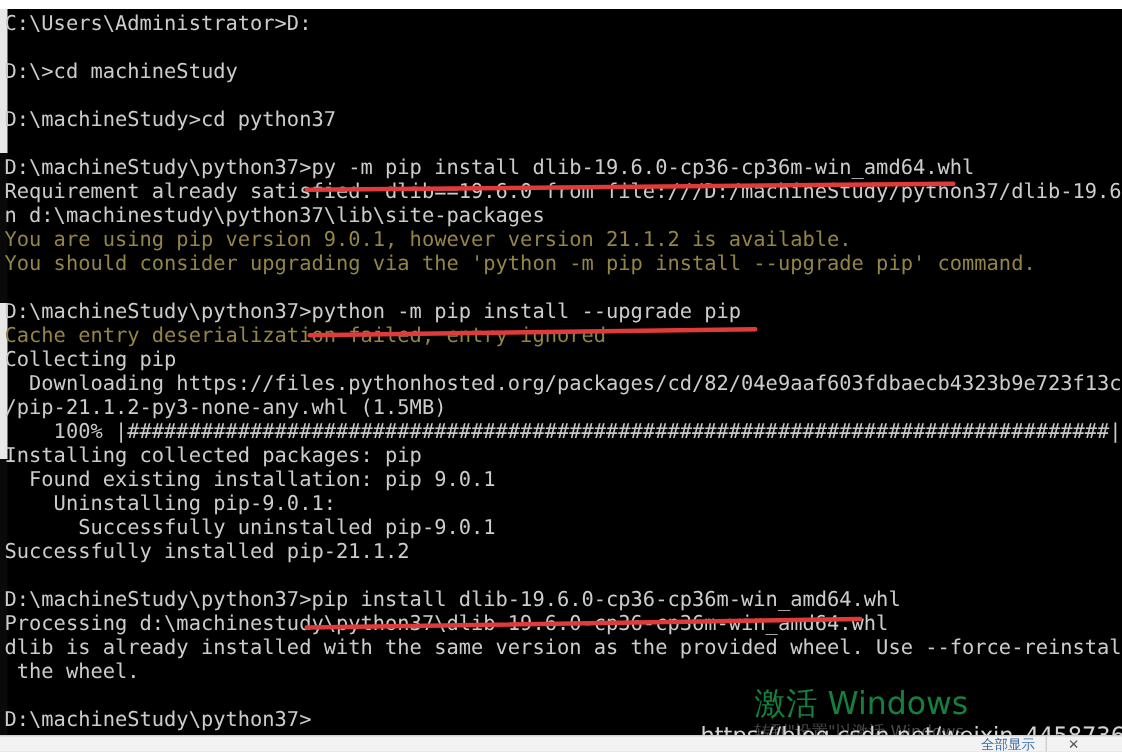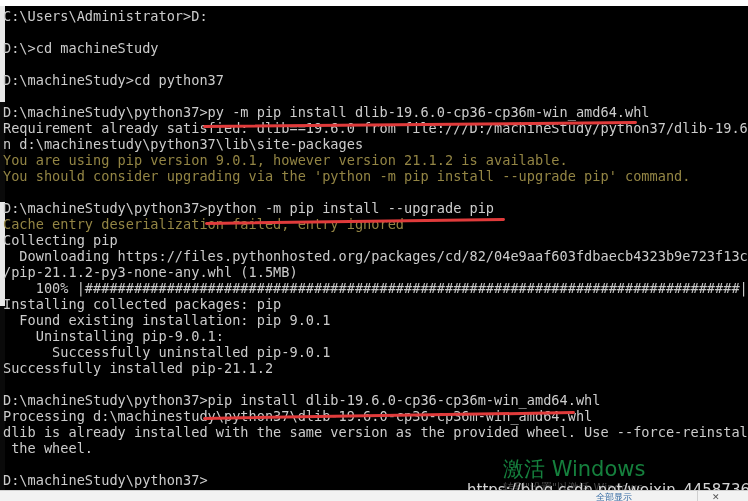--- a/index.html
+++ b/index.html
@@ -145,21 +145,21 @@
     position: absolute;
     left: 0;
     top: 490px;
     width: 748px;
     height: 11px;
     background: #f2f2f2;
     border-top: 1px solid #d0d0d0;
   }
   #bottom-item-1 {
     position: absolute;
-    left: 596px; top: 1px;
+    left: 654px; top: 1px;
     font-family: "DejaVu Sans", "Liberation Sans", sans-serif;
     font-size: 9px;
     line-height: 10px;
     color: #3a6ea5;
     white-space: pre;
   }
   #bottom-sep {
     position: absolute;
     left: 697px; top: 0px;
     width: 1px; height: 11px;

